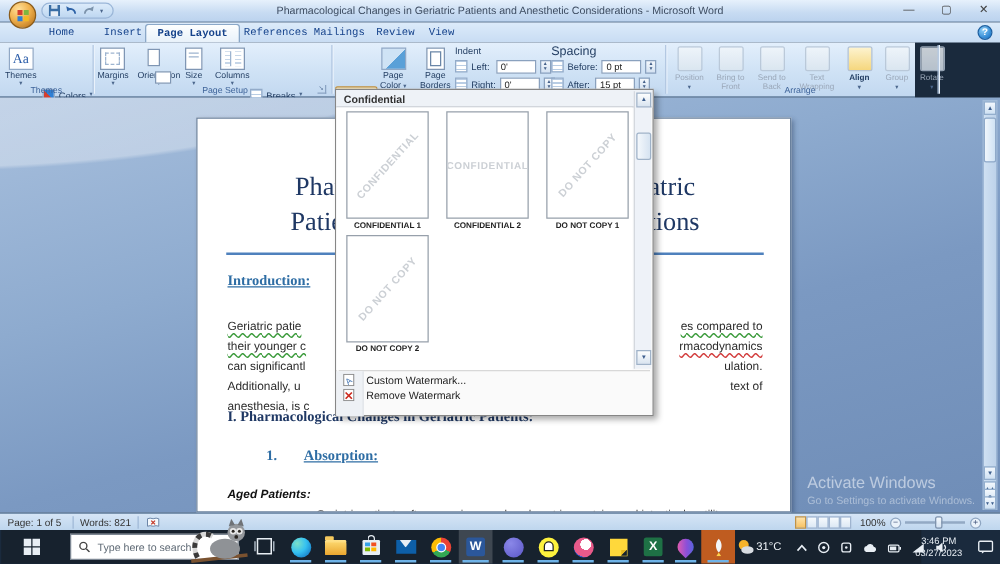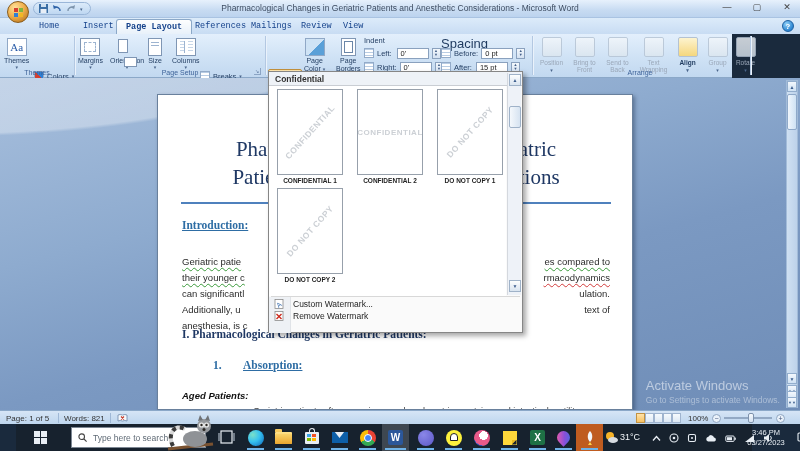--- a/index.html
+++ b/index.html
@@ -111,21 +111,21 @@
   .statusbar { position:absolute; left:0; top:410px; width:800px; height:14px;
     background:linear-gradient(#d6e5f6,#bed6ee); border-top:1px solid #8ba8c8; font-size:8px; color:#333; }
   .st-sep { position:absolute; top:2px; width:1px; height:10px; background:#9fb8d6; }
   .viewbtn { position:absolute; top:2px; width:9px; height:10px; border:1px solid #9fb4cf;
     background:linear-gradient(#f6fafd,#dce8f4); }
   .viewbtn.sel { background:linear-gradient(#ffe3a9,#f7c264); border-color:#c29243; }
   .zbtn { position:absolute; top:2.5px; width:9px; height:9px; border-radius:50%; border:1px solid #8fa6c2;
     background:#eaf2fa; font-size:7px; line-height:7px; text-align:center; color:#41537a; }
 
   
-  .taskbar { position:absolute; left:16px; top:424px; width:736px; height:27px; background:#17222e; }
+  .taskbar { position:absolute; left:1px; top:424px; width:736px; height:27px; background:#17222e; }
   .startbtn { position:absolute; left:0; top:0; width:48px; height:27px; display:flex; align-items:center; justify-content:center; }
   .wingrid { width:13px; height:13px; display:grid; grid-template-columns:6px 6px; gap:1px; }
   .wingrid i { background:#e8eef4; }
   .searchbox { position:absolute; left:55px; top:3px; width:135px; height:21px; background:#fff;
     border:1px solid #7d8793; display:flex; align-items:center; gap:6px; padding-left:6px; }
   .searchbox span { font-size:8.5px; color:#5f6a75; }
   .tvico { position:absolute; left:202px; top:5px; width:17px; height:16px; }
   .slot { position:absolute; top:0; width:27px; height:27px; display:flex; align-items:center; justify-content:center; }
   .slot .under { position:absolute; bottom:1px; left:5px; right:5px; height:2px; background:#6fb3e8; }
   .slot.active { background:rgba(255,255,255,.17); }
@@ -292,21 +292,21 @@
     </div>
     <div class="smallrow" style="left:364px;top:27px">
       <span class="icobox" style="background:repeating-linear-gradient(#b9cde4 0 1px,#fff 1px 3px)"></span>
       <span>Right:</span>
       <span class="spinval">0'</span>
       <span class="spinner">
           <span>▲</span>
           <span>▼</span>
         </span>
     </div>
-    <div class="abs" style="left:441px;top:2px;font-size:13px;color:#1f3a5f;">Spacing</div>
+    <div class="abs" style="left:441px;top:2px;font-size:10px;color:#1f3a5f;">Spacing</div>
     <div class="smallrow" style="left:441px;top:13px">
       <span class="icobox" style="background:repeating-linear-gradient(#b9cde4 0 1px,#fff 1px 3px)"></span>
       <span>Before:</span>
       <span class="spinval">0 pt</span>
       <span class="spinner">
           <span>▲</span>
           <span>▼</span>
         </span>
     </div>
     <div class="smallrow" style="left:441px;top:27px">

